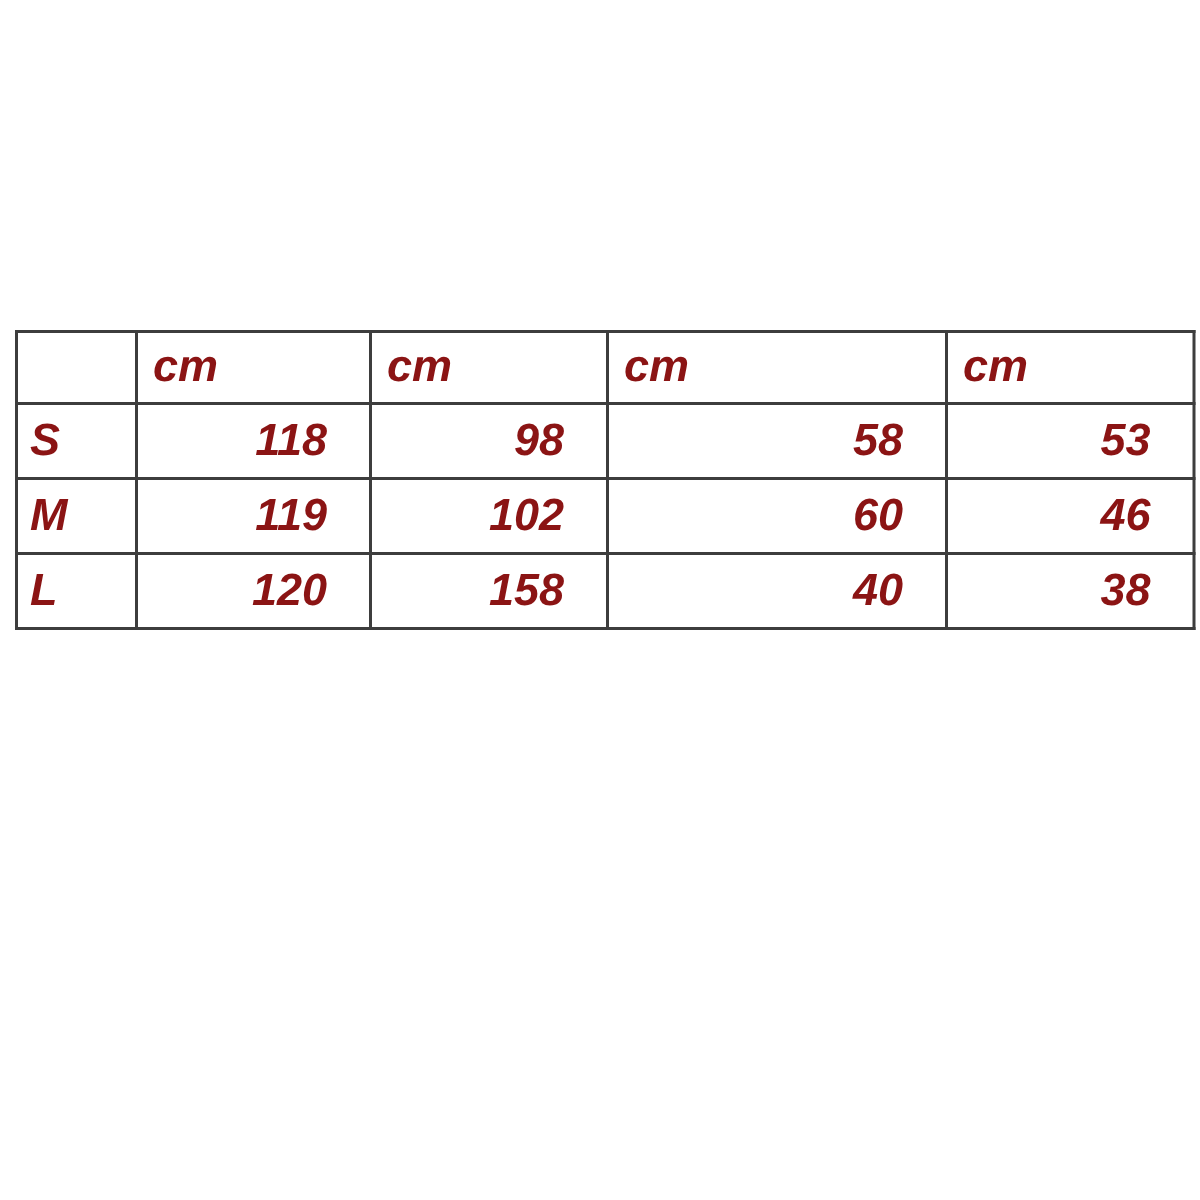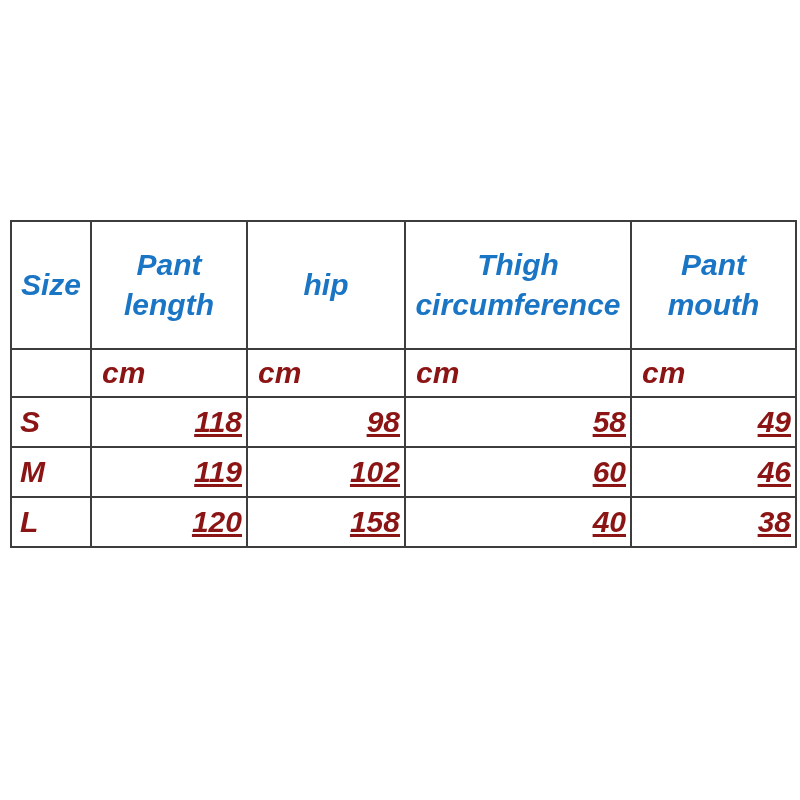--- a/index.html
+++ b/index.html
@@ -50,57 +50,49 @@
   tr.data-row td {
     height: 46px;
     color: #8b1414;
   }
   td.size-cell {
     text-align: left;
     padding-left: 8px;
   }
   td.num-cell {
     text-align: right;
-    padding-right: 4px;
-    text-decoration: underline;
+    padding-right: 28px;
   }
 </style>
 </head>
 <body>
 
 <div class="canvas">
   <table class="size-chart">
     <colgroup>
       <col style="width:80px">
       <col style="width:156px">
       <col style="width:158px">
       <col style="width:226px">
       <col style="width:165px">
     </colgroup>
     <tbody>
-      <tr class="header-row">
-        <th>Size</th>
-        <th>Pant length</th>
-        <th>hip</th>
-        <th>Thigh circumference</th>
-        <th>Pant mouth</th>
-      </tr>
       <tr class="unit-row">
         <td></td>
         <td>cm</td>
         <td>cm</td>
         <td>cm</td>
         <td>cm</td>
       </tr>
       <tr class="data-row">
         <td class="size-cell">S</td>
         <td class="num-cell">118</td>
         <td class="num-cell">98</td>
         <td class="num-cell">58</td>
-        <td class="num-cell">49</td>
+        <td class="num-cell">53</td>
       </tr>
       <tr class="data-row">
         <td class="size-cell">M</td>
         <td class="num-cell">119</td>
         <td class="num-cell">102</td>
         <td class="num-cell">60</td>
         <td class="num-cell">46</td>
       </tr>
       <tr class="data-row">
         <td class="size-cell">L</td>

